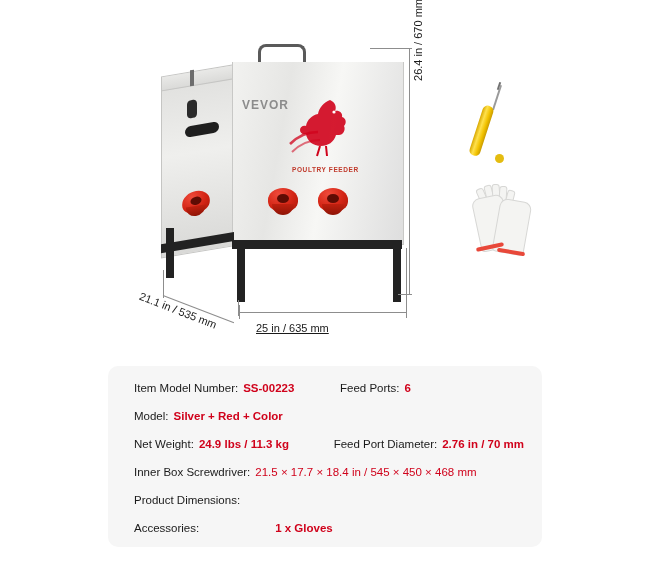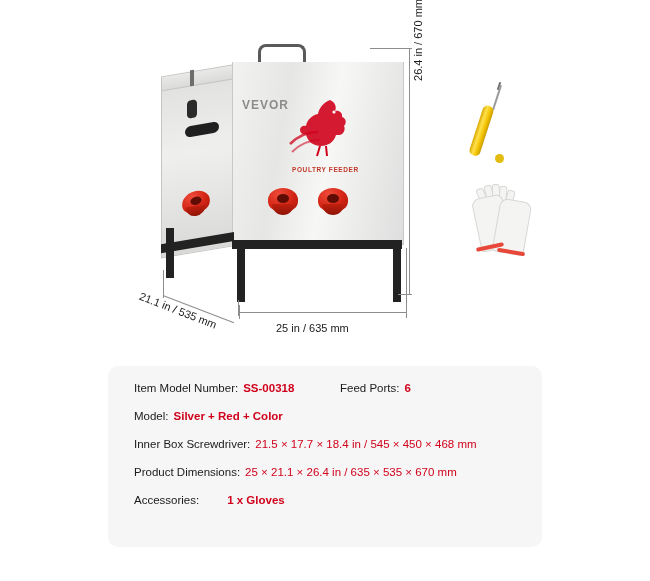--- a/index.html
+++ b/index.html
@@ -223,22 +223,23 @@
   }
   .dim-height {
     left: 412px;
     top: 100px;
     transform: rotate(-90deg);
     transform-origin: left top;
     width: 120px;
     text-align: center;
   }
   .dim-width {
-    left: 276px;
+    left: 256px;
     top: 322px;
+    text-decoration: underline;
   }
   .dim-depth {
     left: 142px;
     top: 290px;
     transform: rotate(21deg);
     transform-origin: left top;
   }
 
   
   .screwdriver {
@@ -350,21 +351,21 @@
   .spec-label {
     color: #1a1a1a;
   }
   .spec-value {
     color: #d0021b;
     font-weight: bold;
     margin-left: 5px;
   }
   .spec-value.wide { font-weight: normal; }
   .acc-second {
-    margin-left: 28px;
+    margin-left: 76px;
   }
 </style>
 </head>
 <body>
 
 <div class="page">
 
   <div class="product-area">
 
     <div class="feeder-top">
@@ -445,47 +446,56 @@
       <div class="glove-cuff cuff-b"></div>
     </div>
   </div>
 
   <div class="spec-panel">
     <div class="spec-rows">
 
       <div class="spec-row">
         <div class="spec-cell left">
           <span class="spec-label">Item Model Number:</span>
-          <span class="spec-value">SS-00318</span>
+          <span class="spec-value">SS-00223</span>
         </div>
         <div class="spec-cell">
           <span class="spec-label">Feed Ports:</span>
           <span class="spec-value">6</span>
         </div>
       </div>
 
       <div class="spec-row">
         <div class="spec-cell">
           <span class="spec-label">Model:</span>
           <span class="spec-value">Silver + Red + Color</span>
         </div>
       </div>
 
+      <div class="spec-row">
+        <div class="spec-cell left">
+          <span class="spec-label">Net Weight:</span>
+          <span class="spec-value">24.9 lbs / 11.3 kg</span>
+        </div>
+        <div class="spec-cell">
+          <span class="spec-label">Feed Port Diameter:</span>
+          <span class="spec-value">2.76 in / 70 mm</span>
+        </div>
+      </div>
 
       <div class="spec-row">
         <div class="spec-cell">
           <span class="spec-label">Inner Box Screwdriver:</span>
           <span class="spec-value wide">21.5 × 17.7 × 18.4 in / 545 × 450 × 468 mm</span>
         </div>
       </div>
 
       <div class="spec-row">
         <div class="spec-cell">
           <span class="spec-label">Product Dimensions:</span>
-          <span class="spec-value wide">25 × 21.1 × 26.4 in / 635 × 535 × 670 mm</span>
         </div>
       </div>
 
       <div class="spec-row">
         <div class="spec-cell">
           <span class="spec-label">Accessories:</span>
           <span class="spec-value acc-second">1 x Gloves</span>
         </div>
       </div>
 

